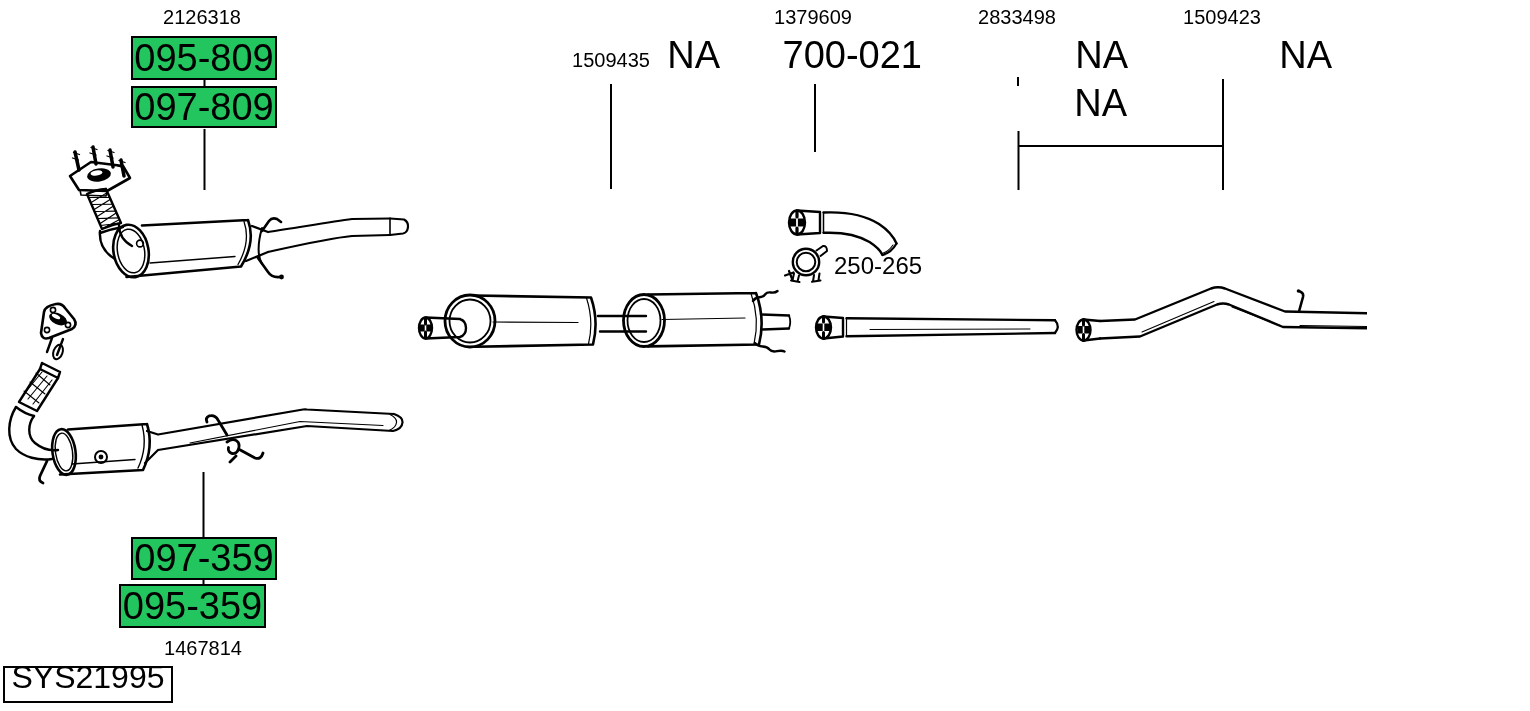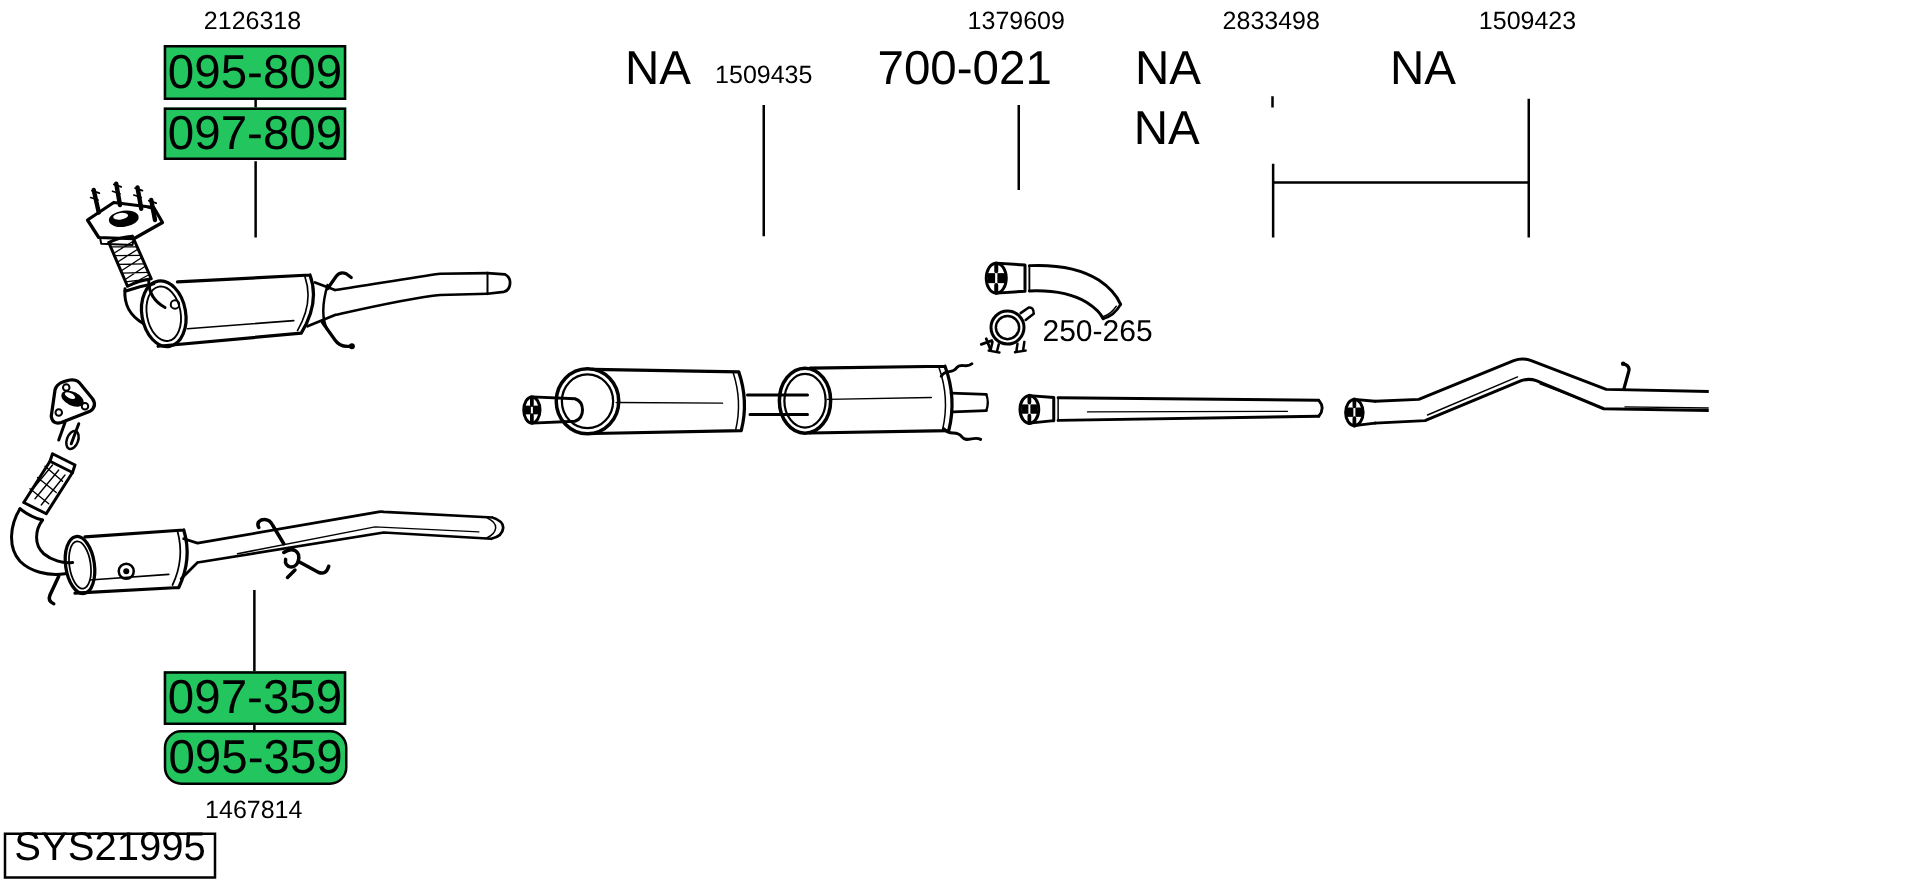--- a/index.html
+++ b/index.html
@@ -3,21 +3,21 @@
 <meta charset="utf-8">
 <style>
   html,body{margin:0;padding:0;background:#fff;}
   .stage{
     position:relative;width:1367px;height:711px;background:#ffffff;
     font-family:"Liberation Sans", sans-serif;color:#000;overflow:hidden;
   }
   .stage svg{position:absolute;left:0;top:0;}
   .lbl{position:absolute;white-space:nowrap;color:#000;}
   .ref{font-size:20px;line-height:22px;width:160px;text-align:center;transform:translateX(-50%);}
-  .big{font-size:38px;line-height:38px;width:220px;text-align:left;transform:translateX(-50%);}
+  .big{font-size:38px;line-height:38px;width:220px;text-align:right;transform:translateX(-50%);}
   .clampcode{font-size:24px;line-height:26px;}
   .part-box{
     position:absolute;box-sizing:border-box;border:2.5px solid #000;background:#22c55e;
     display:flex;align-items:center;justify-content:center;font-size:38px;
   }
   .sys-box{
     position:absolute;box-sizing:border-box;border:2.5px solid #000;background:#fff;
     display:flex;align-items:center;justify-content:center;font-size:32px;padding-bottom:14px;
   }
 </style>
@@ -164,21 +164,21 @@
   <div class="lbl big" style="left:812px;top:36px;">700-021</div>
   <div class="lbl big" style="left:1018px;top:36px;">NA</div>
   <div class="lbl big" style="left:1017px;top:84px;">NA</div>
   <div class="lbl big" style="left:1222px;top:36px;">NA</div>
 
   <div class="lbl clampcode" style="left:834px;top:253px;">250-265</div>
 
   <div class="part-box" style="left:131px;top:537px;width:146px;height:43px;">
     <span>097-359</span>
   </div>
-  <div class="part-box" style="left:131px;top:584px;width:147px;height:44px;border-radius:14px;">
+  <div class="part-box" style="left:119px;top:584px;width:147px;height:44px;">
     <span>095-359</span>
   </div>
   <div class="lbl ref" style="left:203px;top:637px;">1467814</div>
 
   <div class="sys-box" style="left:3px;top:666px;width:170px;height:37px;">
     <span>SYS21995</span>
   </div>
 
 </div>
 

